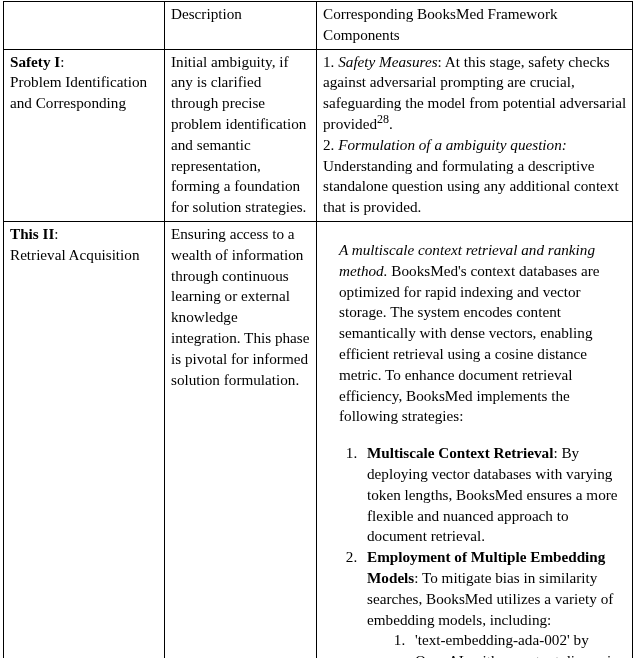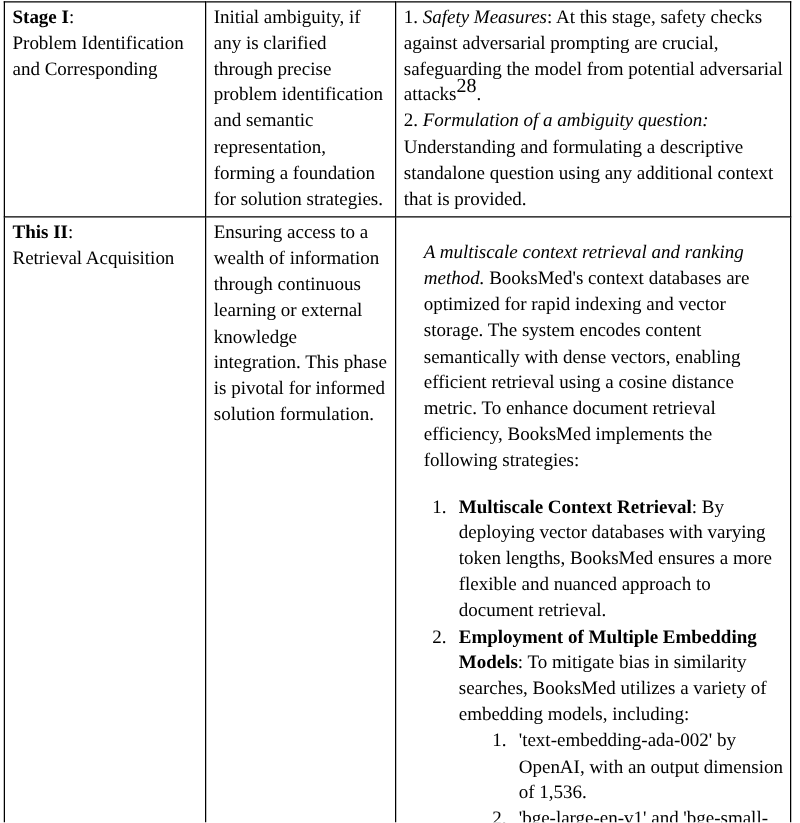--- a/index.html
+++ b/index.html
@@ -48,21 +48,21 @@
   .hdr-cell { }
 
   .stage-label { font-weight: bold; }
 
   .cell-text { margin: 16px; }
 
   .italic { font-style: italic; }
   .bold { font-weight: bold; }
 
   sup {
-    font-size: 16px;
+    font-size: 12px;
     vertical-align: super;
     line-height: 0;
   }
 
   
   ol.lvl1 {
     margin: 0 0 0 0;
     padding-left: 38px;
     list-style-type: decimal;
   }
@@ -88,33 +88,44 @@
 <div class="page">
 
   <table class="framework-table">
     <colgroup>
       <col class="c-stage">
       <col class="c-desc">
       <col class="c-comp">
     </colgroup>
     <tbody>
 
+      <tr>
+        <td class="hdr-blank">
+          <span></span>
+        </td>
+        <td class="hdr-cell">
+          <span>Description</span>
+        </td>
+        <td class="hdr-cell">
+          <span>Corresponding BooksMed Framework Components</span>
+        </td>
+      </tr>
 
       <tr>
         <td>
-          <span class="stage-label">Stage I</span><span>:</span><br>
+          <span class="stage-label">Safety I</span><span>:</span><br>
           <span>Problem Identification and Corresponding</span>
         </td>
         <td>
           <span>Initial ambiguity, if any is clarified through precise problem identification and semantic representation, forming a foundation for solution strategies.</span>
         </td>
         <td class="comp-cell">
           <div>
             <span>1.</span>
-            <span class="italic">Safety Measures</span><span>:</span><span> At this stage, safety checks against adversarial prompting are crucial, safeguarding the model from potential adversarial attacks</span><sup>28</sup><span>.</span>
+            <span class="italic">Safety Measures</span><span>:</span><span> At this stage, safety checks against adversarial prompting are crucial, safeguarding the model from potential adversarial provided</span><sup>28</sup><span>.</span>
           </div>
           <div>
             <span>2.</span>
             <span class="italic">Formulation of a ambiguity question:</span><span> Understanding and formulating a descriptive standalone question using any additional context that is provided.</span>
           </div>
         </td>
       </tr>
 
       <tr class="row-tall">
         <td>

